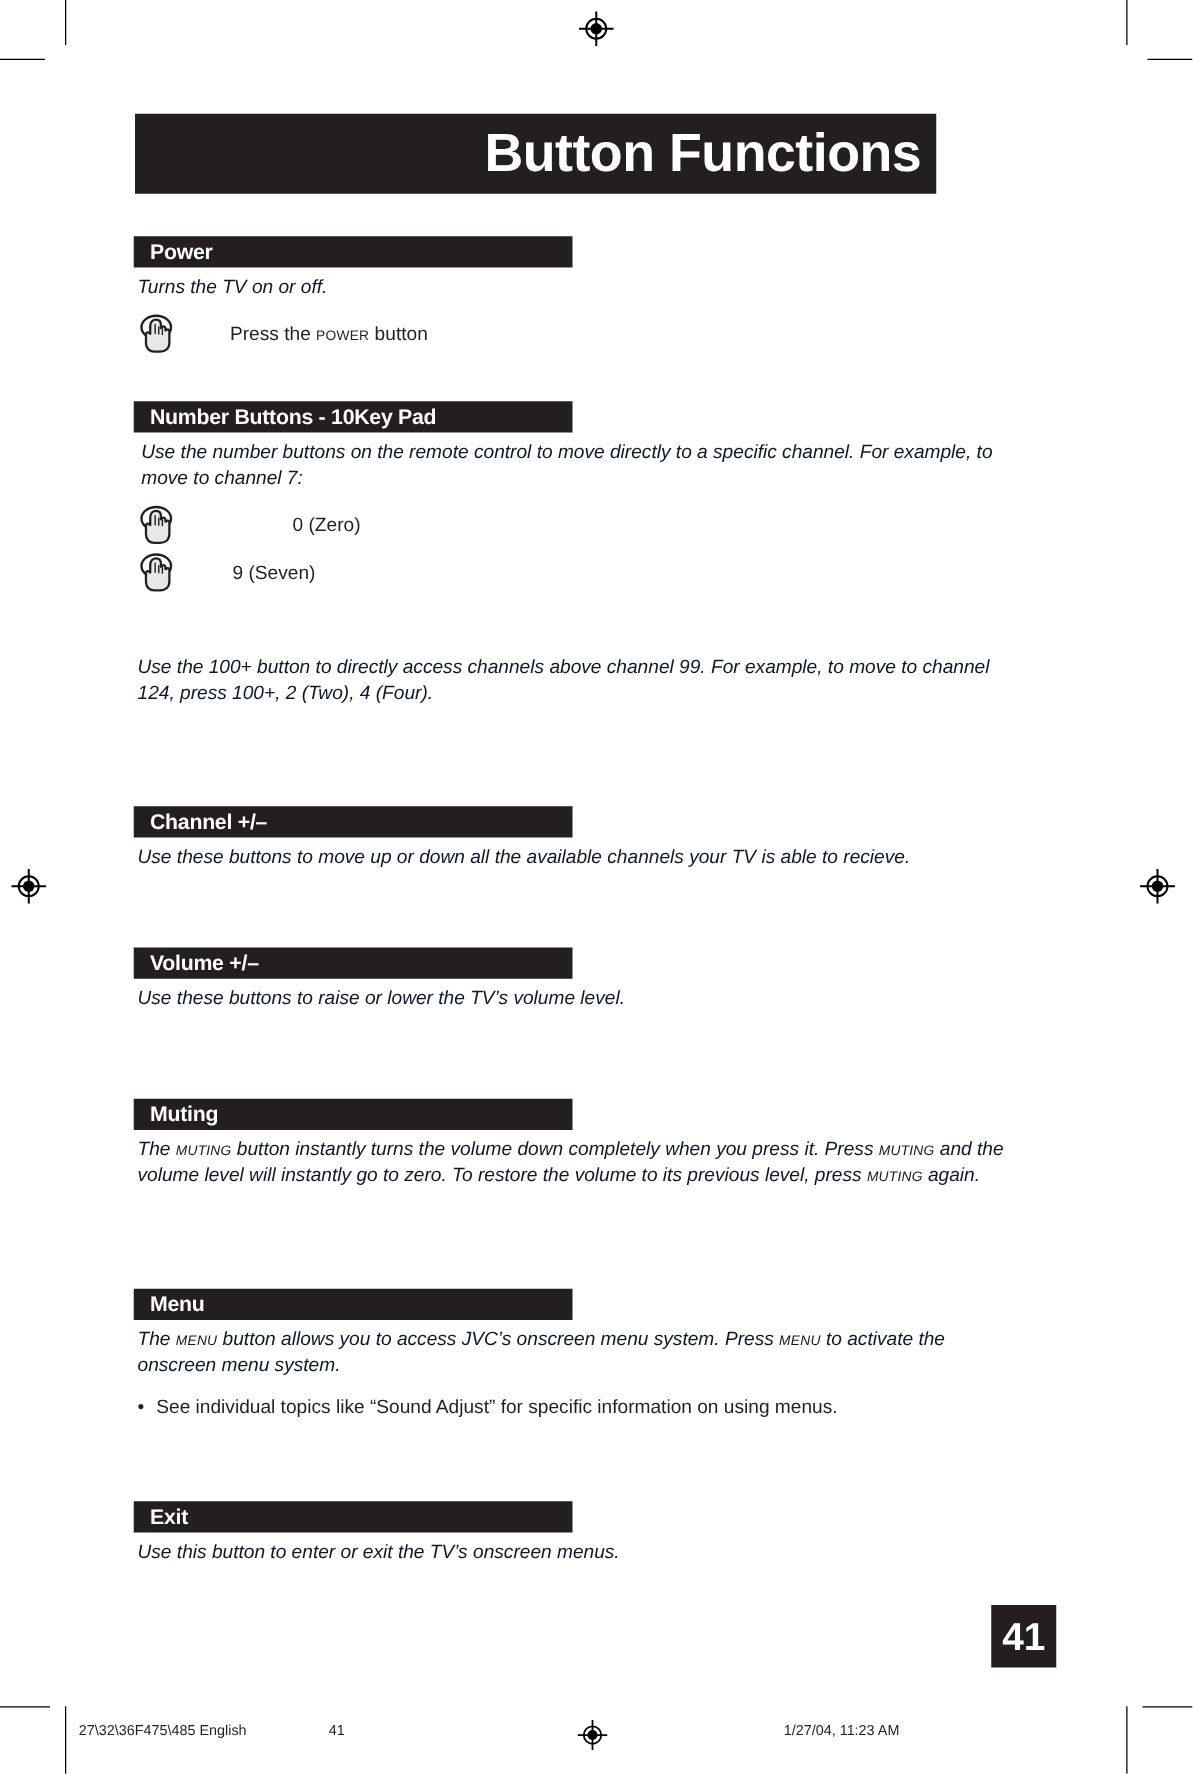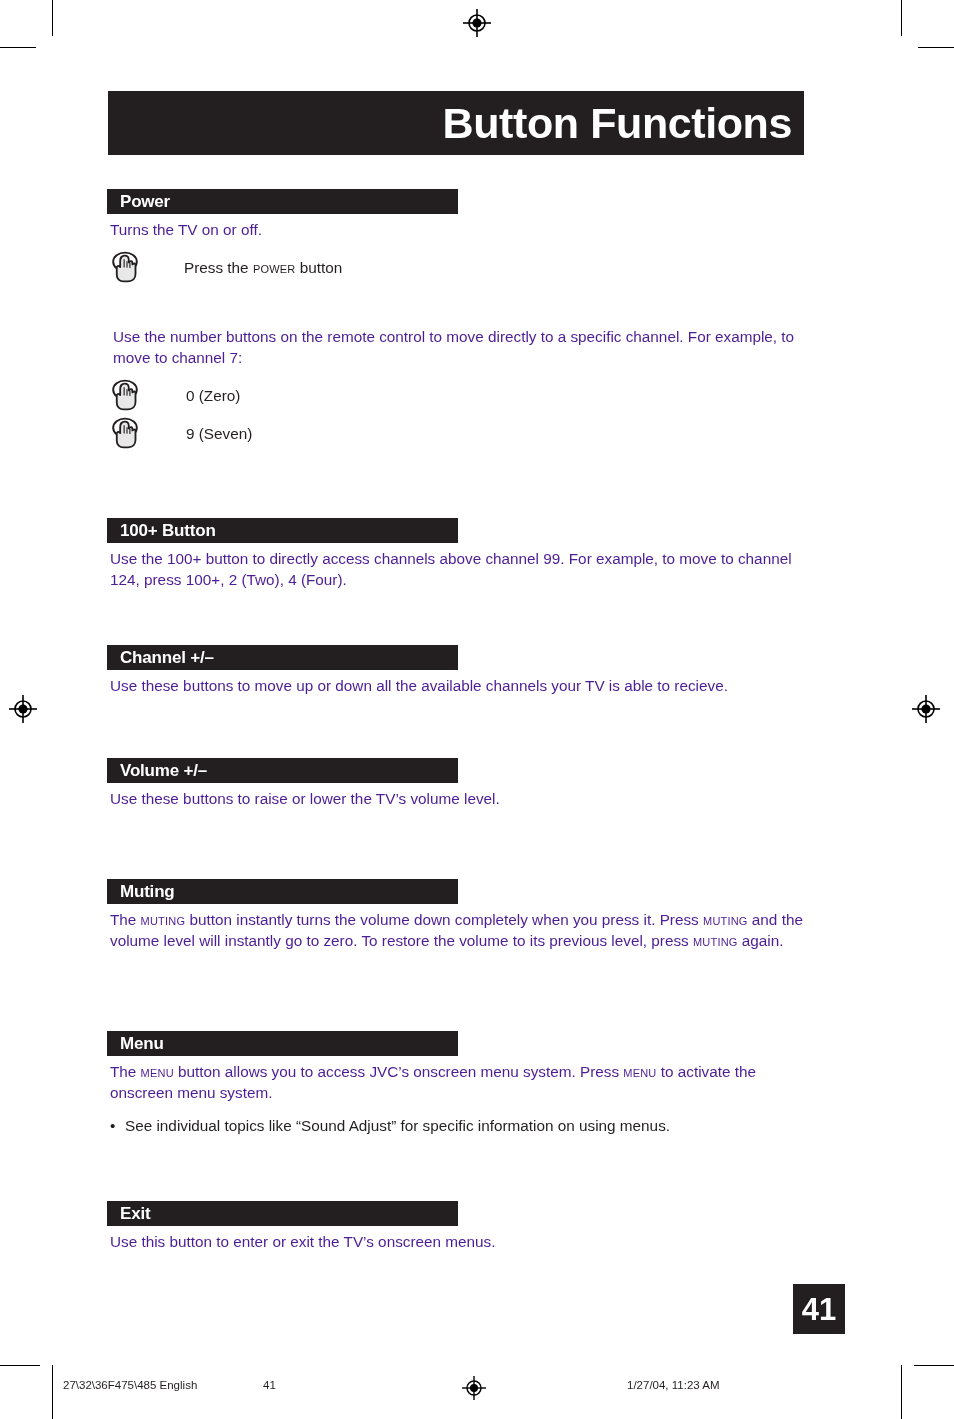--- a/index.html
+++ b/index.html
@@ -34,21 +34,21 @@
     left: 0; top: 0;
     width: 954px;
     height: 1419px;
   }
 
   
   .title-bar {
     position: absolute;
     left: 108px;
     top: 91px;
-    width: 696px;
+    width: 641px;
     height: 64px;
     background: #231f20;
     display: flex;
     align-items: center;
     justify-content: flex-end;
   }
   .title-bar .title-text {
     color: #ffffff;
     font-size: 43px;
     font-weight: bold;
@@ -78,22 +78,23 @@
     padding-left: 13px;
     line-height: 1;
     letter-spacing: -0.2px;
   }
 
   .body-text {
     margin-left: 110px;
     width: 710px;
     font-size: 15.3px;
     line-height: 21px;
-    color: #4c1d95;
+    color: #0f172a;
     padding-top: 5px;
+    font-style: italic;
   }
   .body-text.indent1 { margin-left: 113px; }
 
   .sc {
     font-variant: small-caps;
     text-transform: lowercase;
     letter-spacing: 0.2px;
   }
 
   .bullet-line {
@@ -245,22 +246,25 @@
                    C29.0 32.8 25.6 35.8 20.6 35.8 L15.4 35.8 C10.8 35.8 7.6 32.9 7.6 28.2
                    L7.6 20.0 C7.6 18.4 9.2 17.6 10.3 18.5 L11.5 19.5 Z" fill="#e8e8e8" stroke="#231f20" stroke-width="2.1" stroke-linejoin="round"></path>
           <path d="M16.0 11.0 L16.0 19.3 M19.3 13.3 L19.3 19.6 M22.6 15.0 L22.6 20.0" fill="none" stroke="#231f20" stroke-width="1.3" stroke-linecap="round"></path>
         </svg>
       </span>
       <span class="press-label"><span>Press the </span><span class="sc">Power</span><span> button</span></span>
     </div>
   </div>
 
   <div class="section" style="top:321px;">
+    <div class="section-head">
+      <span class="head-text">Number Buttons - 10Key Pad</span>
+    </div>
     <div class="body-text indent1">Use the number buttons on the remote control to move directly to a specific channel. For example, to move to channel 7:</div>
-    <div class="press-row narrow" style="margin-top:8px;">
+    <div class="press-row narrow" style="margin-top:8px;gap:48px;">
       <span class="hand-icon">
         <svg viewBox="0 0 34 40" width="30" height="35" aria-hidden="true">
           <ellipse cx="17" cy="13.5" rx="13.5" ry="10.5" fill="#ffffff" stroke="#231f20" stroke-width="2.2"></ellipse>
           <path d="M11.5 12.5 C11.5 8.5 14 6.5 16.8 6.5 C19.4 6.5 21.2 8.2 21.3 11.2
                    L21.3 14.2 L22.6 13.1 C23.6 12.4 25.0 12.8 25.3 14.0 L25.5 16.4
                    L26.6 15.7 C27.6 15.1 28.9 15.6 29.0 16.9 L29.0 27.5
                    C29.0 32.8 25.6 35.8 20.6 35.8 L15.4 35.8 C10.8 35.8 7.6 32.9 7.6 28.2
                    L7.6 20.0 C7.6 18.4 9.2 17.6 10.3 18.5 L11.5 19.5 Z" fill="#e8e8e8" stroke="#231f20" stroke-width="2.1" stroke-linejoin="round"></path>
           <path d="M16.0 11.0 L16.0 19.3 M19.3 13.3 L19.3 19.6 M22.6 15.0 L22.6 20.0" fill="none" stroke="#231f20" stroke-width="1.3" stroke-linecap="round"></path>
         </svg>
@@ -277,23 +281,20 @@
                    C29.0 32.8 25.6 35.8 20.6 35.8 L15.4 35.8 C10.8 35.8 7.6 32.9 7.6 28.2
                    L7.6 20.0 C7.6 18.4 9.2 17.6 10.3 18.5 L11.5 19.5 Z" fill="#e8e8e8" stroke="#231f20" stroke-width="2.1" stroke-linejoin="round"></path>
           <path d="M16.0 11.0 L16.0 19.3 M19.3 13.3 L19.3 19.6 M22.6 15.0 L22.6 20.0" fill="none" stroke="#231f20" stroke-width="1.3" stroke-linecap="round"></path>
         </svg>
       </span>
       <span class="press-label">9 (Seven)</span>
     </div>
   </div>
 
   <div class="section" style="top:518px;">
-    <div class="section-head">
-      <span class="head-text">100+ Button</span>
-    </div>
     <div class="body-text">Use the 100+ button to directly access channels above channel 99. For example, to move to channel 124, press 100+, 2 (Two), 4 (Four).</div>
   </div>
 
   <div class="section" style="top:758px;">
     <div class="section-head">
       <span class="head-text">Volume +/–</span>
     </div>
     <div class="body-text">Use these buttons to raise or lower the TV’s volume level.</div>
   </div>
 

